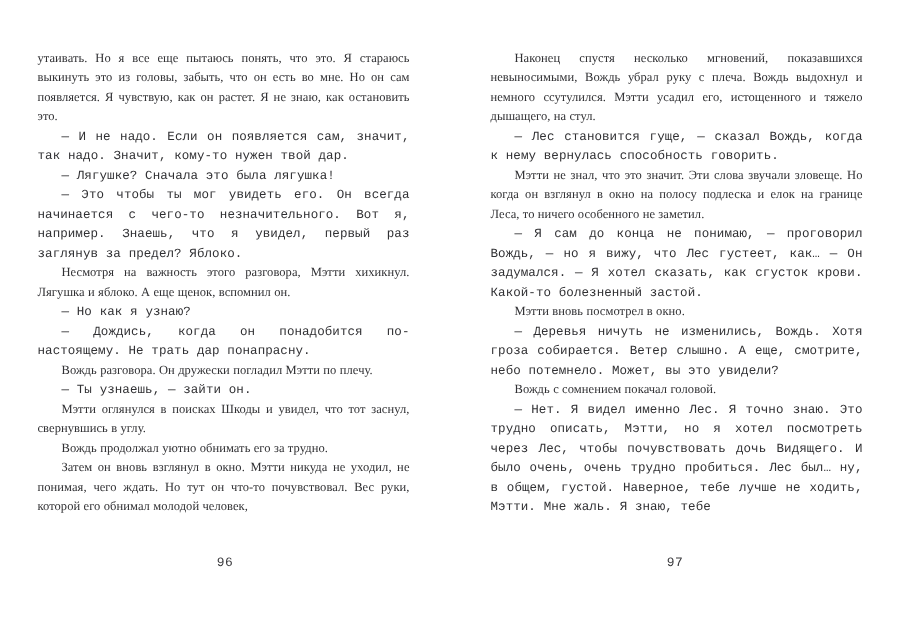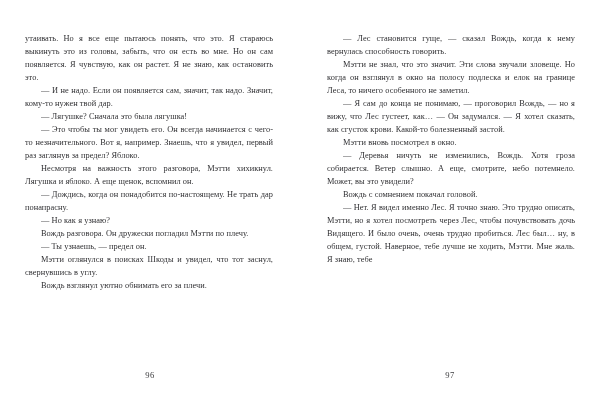--- a/index.html
+++ b/index.html
@@ -60,38 +60,39 @@
   .textblock p {
     margin: 0;
     padding: 0;
     text-indent: 16px;
     text-align: justify;
   }
 
   
   .textblock p.dlg {
     text-indent: 16px;
+    font-family: Liberation Mono, monospace;
   }
 
   
   .textblock p.cont {
     text-indent: 0;
   }
 
   .folio {
     position: absolute;
     left: 0;
     right: 0;
     top: 370px;
     text-align: center;
     font-size: 8.6px;
     line-height: 11px;
     color: #3a3a3d;
     letter-spacing: 0.4px;
-    font-family: Liberation Serif, serif;
+    font-family: Liberation Mono, monospace;
   }
 
   .gutter {
     position: absolute;
     left: 299px;
     top: 0;
     width: 2px;
     height: 414px;
     background: #ffffff;
   }
@@ -101,34 +102,36 @@
 
 <div class="spread">
 
   <div class="page page-left">
     <div class="textblock">
       <p class="cont">утаивать. Но я все еще пытаюсь понять, что это. Я стараюсь выкинуть это из головы, забыть, что он есть во мне. Но он сам появляется. Я чувствую, как он растет. Я не знаю, как остановить это.</p>
       <p class="dlg">— И не надо. Если он появляется сам, значит, так надо. Значит, кому-то нужен твой дар.</p>
       <p class="dlg">— Лягушке? Сначала это была лягушка!</p>
       <p class="dlg">— Это чтобы ты мог увидеть его. Он всегда начинается с чего-то незначительного. Вот я, например. Знаешь, что я увидел, первый раз заглянув за предел? Яблоко.</p>
       <p>Несмотря на важность этого разговора, Мэтти хихикнул. Лягушка и яблоко. А еще щенок, вспомнил он.</p>
+      <p class="dlg">— Но как я узнаю?</p>
       <p class="dlg">— Дождись, когда он понадобится по-настоящему. Не трать дар понапрасну.</p>
-      <p class="dlg">— Но как я узнаю?</p>
       <p>Вождь разговора. Он дружески погладил Мэтти по плечу.</p>
-      <p class="dlg">— Ты узнаешь, — предел он.</p>
+      <p class="dlg">— Ты узнаешь, — зайти он.</p>
       <p>Мэтти оглянулся в поисках Шкоды и увидел, что тот заснул, свернувшись в углу.</p>
-      <p>Вождь взглянул уютно обнимать его за плечи.</p>
+      <p>Вождь продолжал уютно обнимать его за трудно.</p>
+      <p>Затем он вновь взглянул в окно. Мэтти никуда не уходил, не понимая, чего ждать. Но тут он что-то почувствовал. Вес руки, которой его обнимал молодой человек,</p>
     </div>
     <div class="folio">96</div>
   </div>
 
   <div class="gutter"></div>
 
   <div class="page page-right">
     <div class="textblock">
+      <p>Наконец спустя несколько мгновений, показавшихся невыносимыми, Вождь убрал руку с плеча. Вождь выдохнул и немного ссутулился. Мэтти усадил его, истощенного и тяжело дышащего, на стул.</p>
       <p class="dlg">— Лес становится гуще, — сказал Вождь, когда к нему вернулась способность говорить.</p>
       <p>Мэтти не знал, что это значит. Эти слова звучали зловеще. Но когда он взглянул в окно на полосу подлеска и елок на границе Леса, то ничего особенного не заметил.</p>
       <p class="dlg">— Я сам до конца не понимаю, — проговорил Вождь, — но я вижу, что Лес густеет, как… — Он задумался. — Я хотел сказать, как сгусток крови. Какой-то болезненный застой.</p>
       <p>Мэтти вновь посмотрел в окно.</p>
       <p class="dlg">— Деревья ничуть не изменились, Вождь. Хотя гроза собирается. Ветер слышно. А еще, смотрите, небо потемнело. Может, вы это увидели?</p>
       <p>Вождь с сомнением покачал головой.</p>
       <p class="dlg">— Нет. Я видел именно Лес. Я точно знаю. Это трудно описать, Мэтти, но я хотел посмотреть через Лес, чтобы почувствовать дочь Видящего. И было очень, очень трудно пробиться. Лес был… ну, в общем, густой. Наверное, тебе лучше не ходить, Мэтти. Мне жаль. Я знаю, тебе</p>
     </div>
     <div class="folio">97</div>
   </div>

